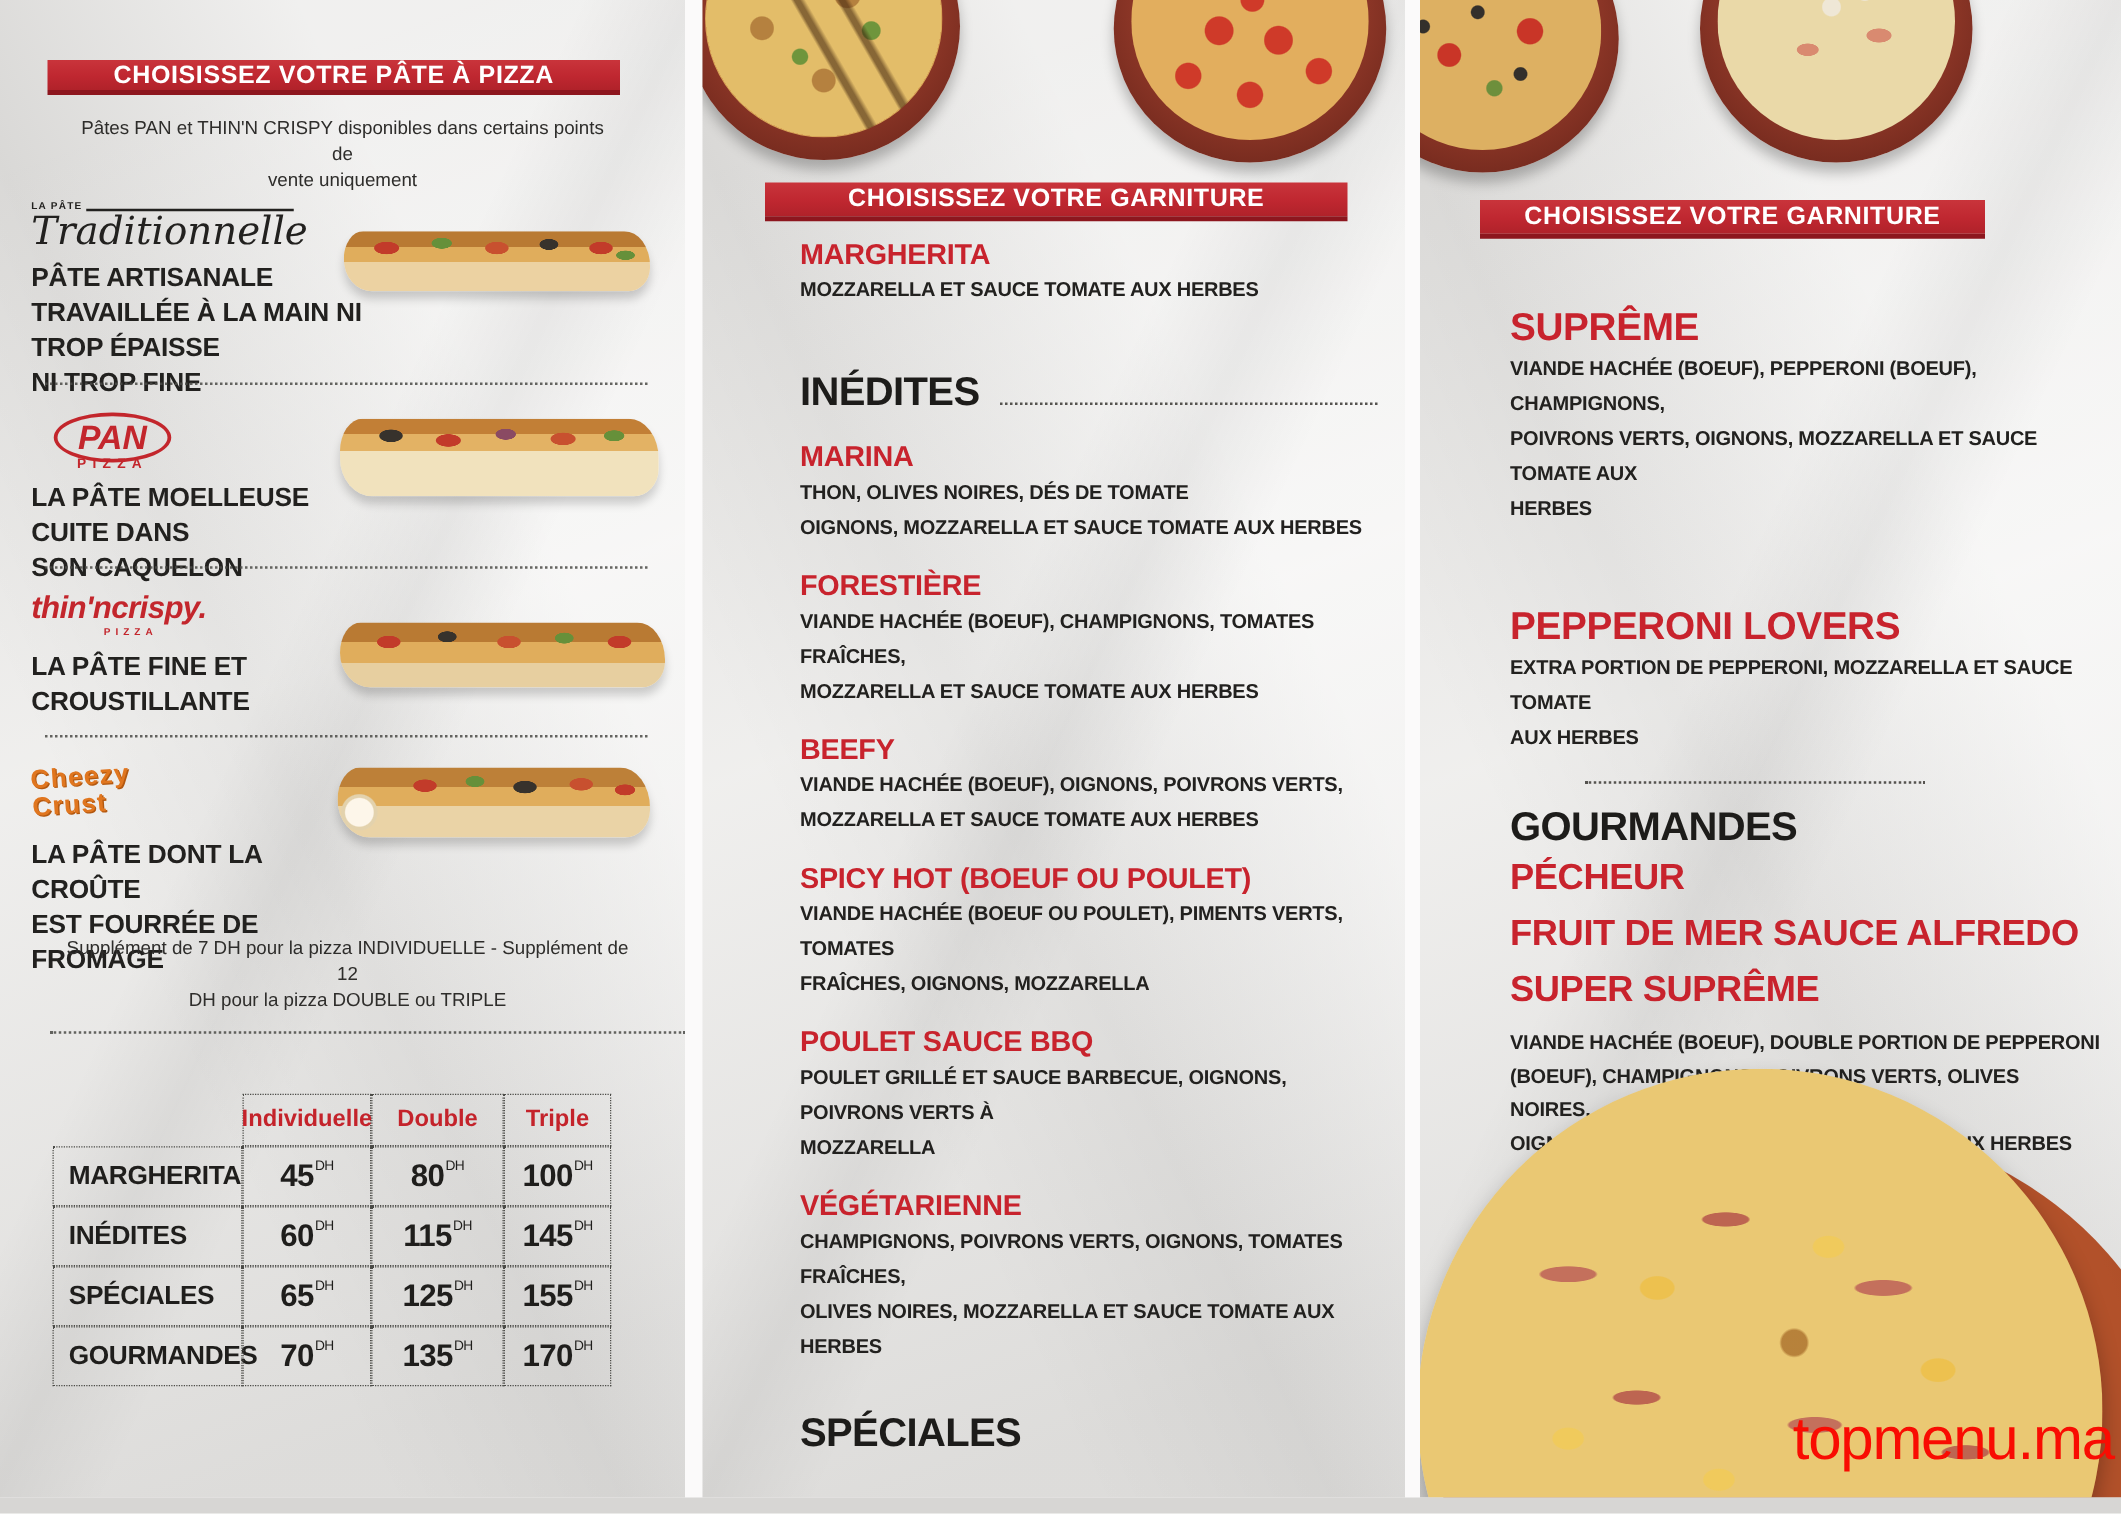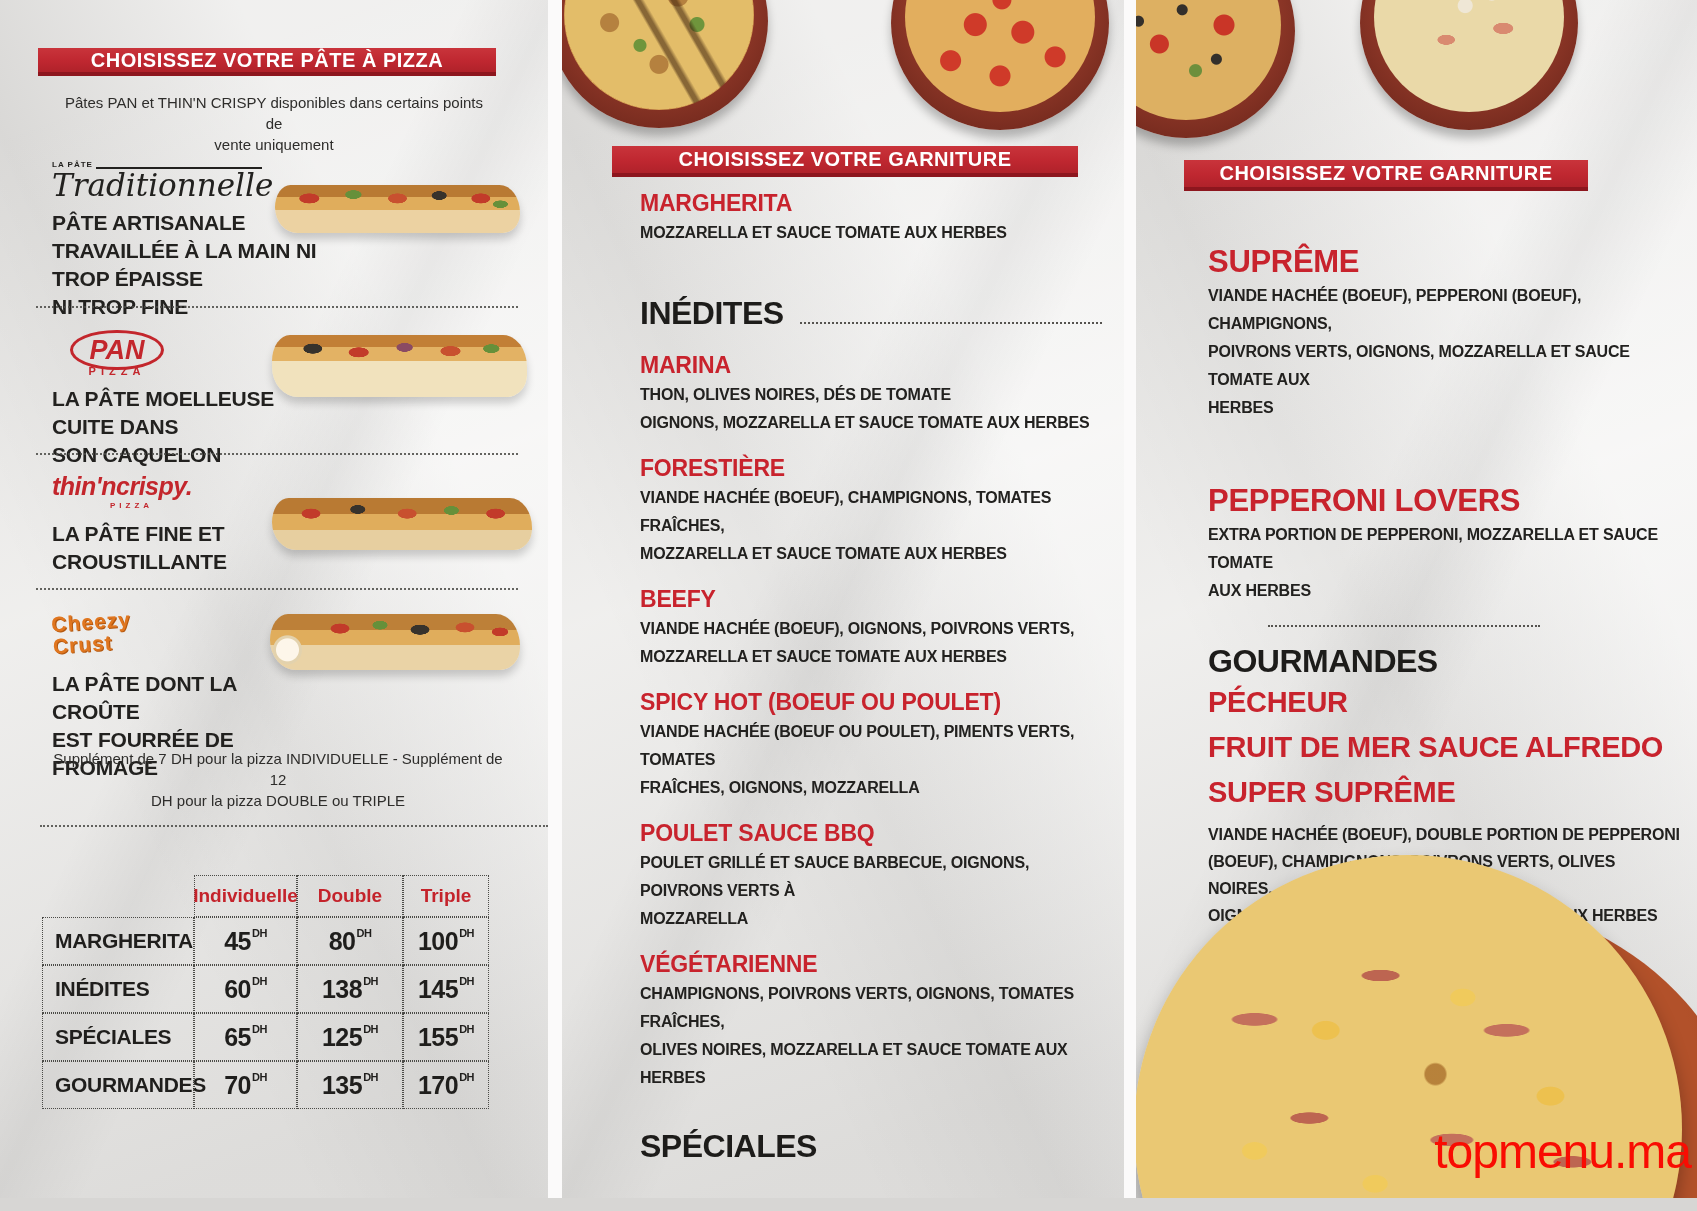--- a/index.html
+++ b/index.html
@@ -24,21 +24,21 @@
   #banner-garniture-mid{top:146px;left:50px;width:466px;height:27px;font-size:20px;line-height:27px;}
   #banner-garniture-right{top:160px;left:48px;width:404px;height:27px;font-size:20px;line-height:27px;}
 
   .note{position:absolute;top:92px;left:55px;right:55px;text-align:center;font-size:15px;
         line-height:21px;color:#2e2d2b;white-space:pre-line;}
   .supp{position:absolute;top:748px;left:48px;right:40px;text-align:center;font-size:15px;
         line-height:21px;color:#2e2d2b;white-space:pre-line;}
   .dotted{position:absolute;left:36px;right:30px;border-top:2px dotted #4b4b47;opacity:.85;}
 
   
-  .dough{position:absolute;left:52px;width:240px;}
+  .dough{position:absolute;left:25px;width:240px;}
   .dough-desc{font-weight:700;font-size:21px;line-height:28px;letter-spacing:-.2px;
               white-space:pre-line;color:#22211f;width:270px;}
   .trad-top{display:flex;align-items:flex-end;width:210px;}
   .trad-top .lbl{font-size:8px;font-weight:700;letter-spacing:1px;color:#22211f;}
   .trad-top .rule{flex:1;border-bottom:2px solid #22211f;margin-left:3px;}
   .trad-name{font-family:"DejaVu Serif",serif;font-style:italic;font-size:31px;color:#22211f;
              margin:-2px 0 6px 0;}
   .pan-logo{width:130px;text-align:center;margin-bottom:8px;}
   .pan-oval{display:inline-block;border:3px solid #c3262c;border-radius:50%;padding:0 16px;
             color:#c3262c;font-weight:800;font-style:italic;font-size:27px;line-height:34px;}
@@ -87,21 +87,21 @@
 
   
   .ptable{position:absolute;top:875px;left:42px;display:grid;
           grid-template-columns:152px 103px 106px 86px;grid-template-rows:42px repeat(4,48px);}
   .ptable>div{border:1.5px dotted #4b4b47;display:flex;align-items:center;justify-content:center;}
   .ptable .corner{border:none;}
   .c-head{color:#c4232b;font-weight:700;font-size:19px;}
   .c-label{justify-content:flex-start !important;padding-left:12px;font-weight:800;font-size:21px;
            letter-spacing:-.3px;}
   .c-price{font-weight:800;font-size:25px;letter-spacing:-.5px;}
-  .c-price sup{font-size:11px;font-weight:700;margin-left:1px;top:-.7em;position:relative;}
+  .c-price sup{font-size:11px;font-weight:400;margin-left:1px;top:-.7em;position:relative;}
 
   
   .content{position:absolute;}
   #panel-mid .content{top:190px;left:78px;right:18px;}
   #panel-right .content{top:245px;left:72px;right:14px;}
   .iname{color:#c8232d;font-weight:800;font-size:23px;line-height:26px;letter-spacing:-.2px;}
   .idesc{font-weight:700;font-size:16px;line-height:28px;letter-spacing:-.2px;color:#22211f;
          white-space:pre-line;margin-top:3px;}
   .item{margin-top:18px;}
   .item.first{margin-top:0;}
@@ -260,21 +260,21 @@
           <span>100</span>
           <sup>DH</sup>
         </div>
 
       <div class="c-label">INÉDITES</div>
       <div class="c-price">
           <span>60</span>
           <sup>DH</sup>
         </div>
       <div class="c-price">
-          <span>138</span>
+          <span>115</span>
           <sup>DH</sup>
         </div>
       <div class="c-price">
           <span>145</span>
           <sup>DH</sup>
         </div>
 
       <div class="c-label">SPÉCIALES</div>
       <div class="c-price">
           <span>65</span>

